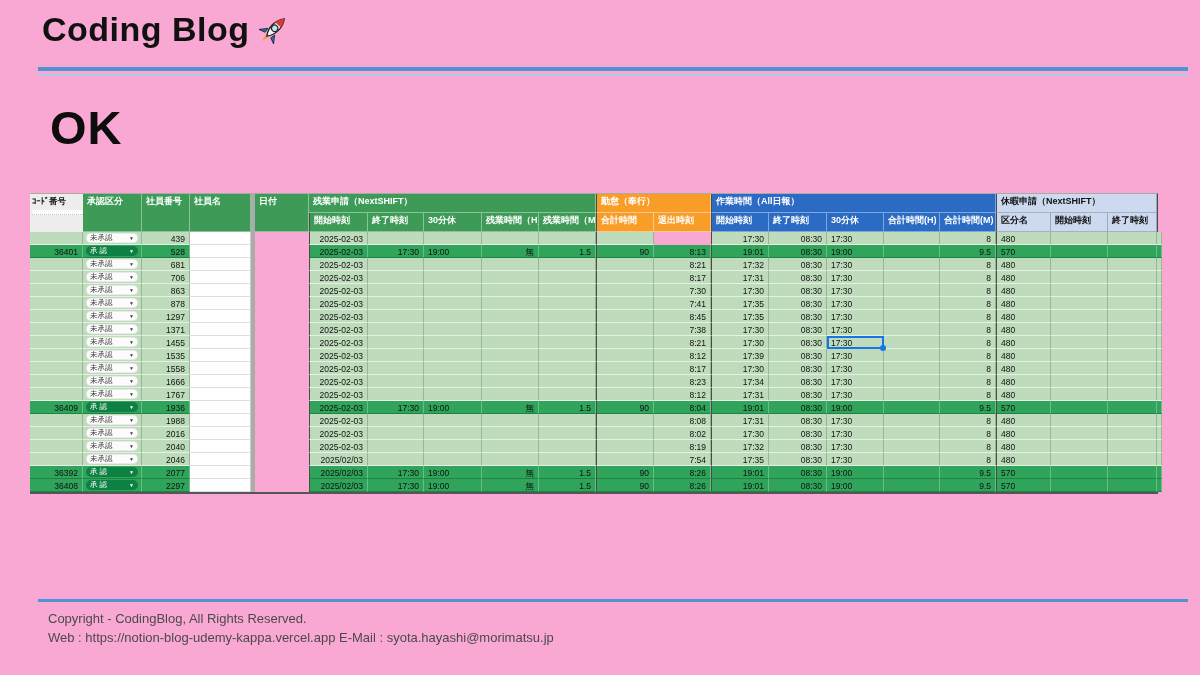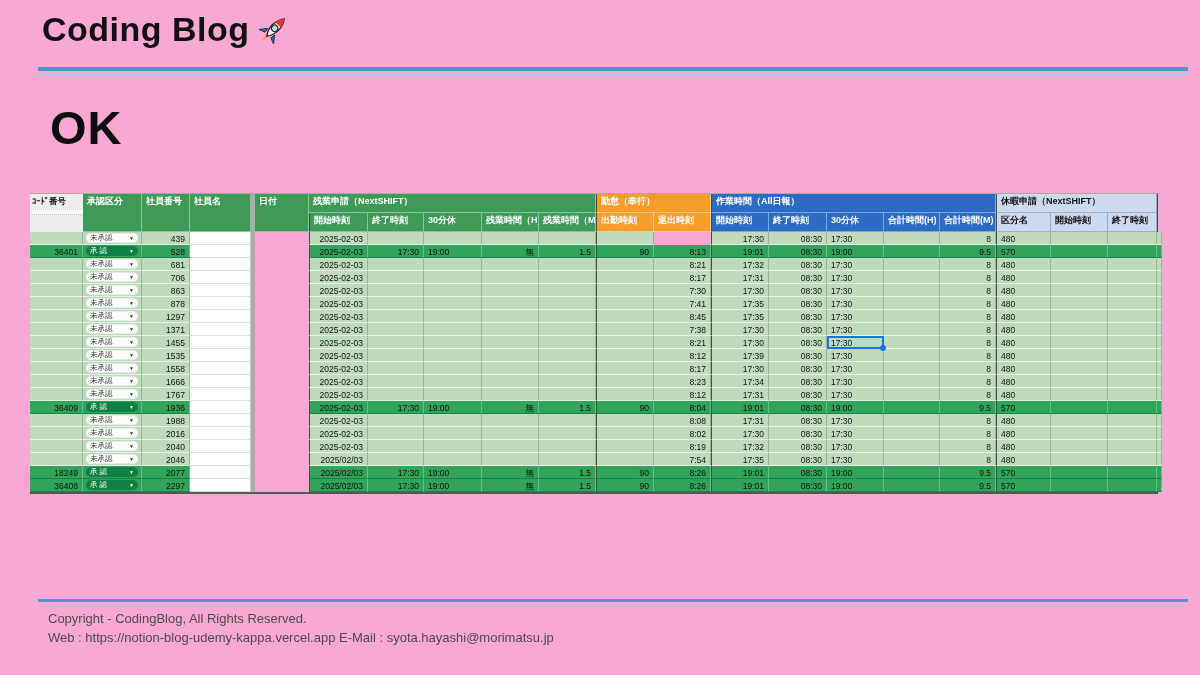--- a/index.html
+++ b/index.html
@@ -86,21 +86,21 @@
       <div class="fdiv" style="grid-area: 1 / 5 / -1;"></div>
       <div class="h hg" style="grid-area: 1 / 7 / auto / span 5;">残業申請（NextSHIFT）</div>
       <div class="h ho darkL" style="grid-area: 1 / 12 / auto / span 2;">勤怠（奉行）</div>
       <div class="h hb darkL" style="grid-area: 1 / 14 / auto / span 5;">作業時間（All日報）</div>
       <div class="h hl darkL" style="grid-area: 1 / 19 / auto / span 3;">休暇申請（NextSHIFT）</div>
       <div class="h hg darkL" style="grid-area: 2 / 7;">開始時刻</div>
       <div class="h hg" style="grid-area: 2 / 8;">終了時刻</div>
       <div class="h hg" style="grid-area: 2 / 9;">30分休</div>
       <div class="h hg" style="grid-area: 2 / 10;">残業時間（H)</div>
       <div class="h hg" style="grid-area: 2 / 11;">残業時間（M)</div>
-      <div class="h ho darkL" style="grid-area: 2 / 12;">出勤時刻</div>
+      <div class="h ho darkL" style="grid-area: 2 / 12;">合計時間</div>
       <div class="h ho" style="grid-area: 2 / 13;">退出時刻</div>
       <div class="h hb darkL" style="grid-area: 2 / 14;">開始時刻</div>
       <div class="h hb" style="grid-area: 2 / 15;">終了時刻</div>
       <div class="h hb" style="grid-area: 2 / 16;">30分休</div>
       <div class="h hb" style="grid-area: 2 / 17;">合計時間(H)</div>
       <div class="h hb" style="grid-area: 2 / 18;">合計時間(M)</div>
       <div class="h hl darkL" style="grid-area: 2 / 19;">区分名</div>
       <div class="h hl" style="grid-area: 2 / 20;">開始時刻</div>
       <div class="h hl" style="grid-area: 2 / 21;">終了時刻</div>
       <div class="d r" style="grid-area: 3 / 1;"></div>
@@ -546,21 +546,21 @@
       <div class="d r" style="grid-area: 20 / 13;">7:54</div>
       <div class="d r darkL" style="grid-area: 20 / 14;">17:35</div>
       <div class="d r" style="grid-area: 20 / 15;">08:30</div>
       <div class="d l" style="grid-area: 20 / 16;">17:30</div>
       <div class="d r" style="grid-area: 20 / 17;"></div>
       <div class="d r" style="grid-area: 20 / 18;">8</div>
       <div class="d l darkL" style="grid-area: 20 / 19;">480</div>
       <div class="d l" style="grid-area: 20 / 20;"></div>
       <div class="d l" style="grid-area: 20 / 21;"></div>
       <div class="d l" style="grid-area: 20 / 22;"></div>
-      <div class="d r hrow" style="grid-area: 21 / 1;">18249</div>
+      <div class="d r hrow" style="grid-area: 21 / 1;">36392</div>
       <div class="d pillcell hrow" style="grid-area: 21 / 2;">
         <div class="pill approved">
           <span>承 認</span>
           <span class="car">▼</span>
         </div>
       </div>
       <div class="d r hrow" style="grid-area: 21 / 3;">2077</div>
       <div class="d l name" style="grid-area: 21 / 4;"></div>
       <div class="d r hrow darkL" style="grid-area: 21 / 7;">2025/02/03</div>
       <div class="d r hrow" style="grid-area: 21 / 8;">17:30</div>

